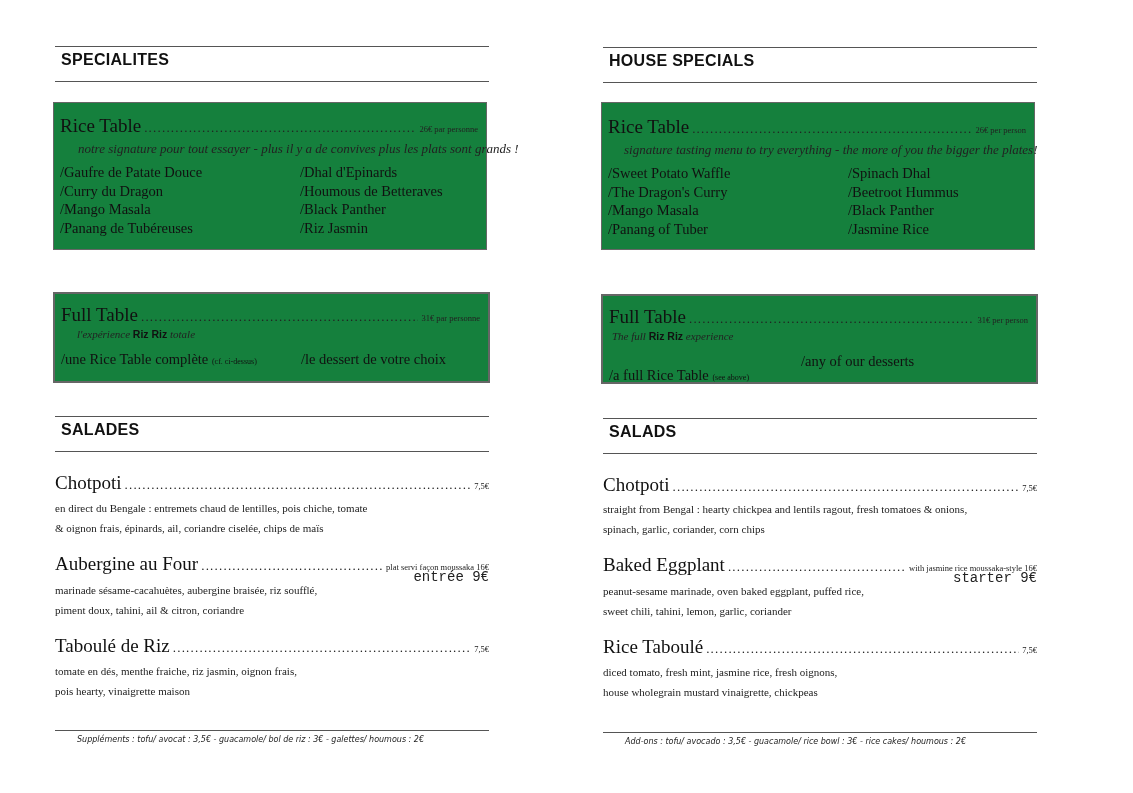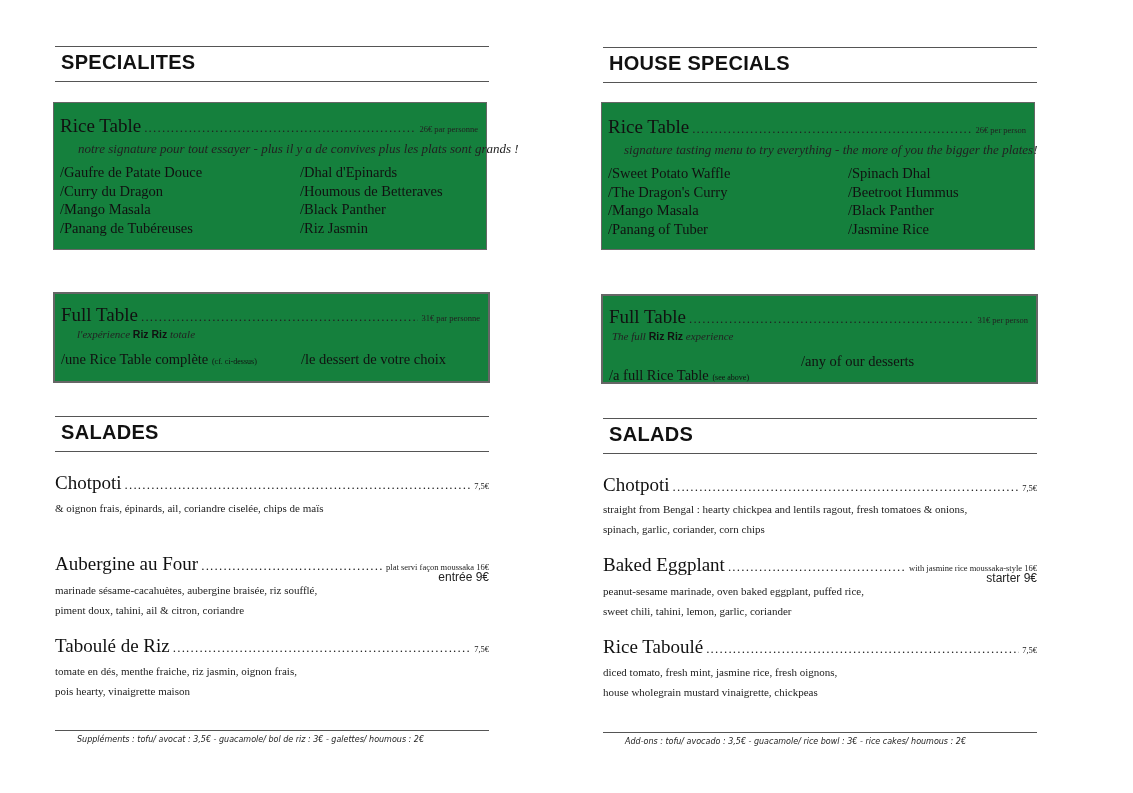--- a/index.html
+++ b/index.html
@@ -2,40 +2,40 @@
 <html><head>
 <meta charset="utf-8">
 <style>
   html, body { margin: 0; padding: 0; background: #ffffff; }
   body { width: 1133px; height: 793px; position: relative; overflow: hidden; color: #1a1a1a; }
   .page { position: absolute; top: 0; width: 434px; }
   .page.left { left: 55px; }
   .page.right { left: 603px; }
 
   .section-head { position: absolute; left: 0; width: 434px; border-top: 1.5px solid #555; border-bottom: 1.5px solid #555; height: 34px; }
-  .section-head .title { position: absolute; left: 6px; top: 4px; font-family: "Liberation Sans", sans-serif; font-weight: bold; font-size: 20px; letter-spacing: 0.3px; color: #111; }
+  .section-head .title { position: absolute; left: 6px; top: 4px; font-family: "Liberation Sans", sans-serif; font-weight: bold; font-size: 16px; letter-spacing: 0.3px; color: #111; }
 
   .box { position: absolute; left: -2px; width: 434px; border: 2px solid #666; box-sizing: border-box; background: #15803d; }
   .box.thin { border-width: 1.5px; }
 
   .dish-line { position: absolute; left: 0; right: 0; display: flex; align-items: baseline; font-family: "Liberation Serif", serif; white-space: nowrap; overflow: hidden; }
   .dish-name { font-size: 19px; color: #111; flex: 0 0 auto; }
   .dots { flex: 1 1 auto; overflow: hidden; font-size: 13px; letter-spacing: 1.2px; color: #222; margin: 0 3px; }
   .dots::before { content: "................................................................................................................................................"; }
   .price { flex: 0 0 auto; font-size: 8.5px; color: #222; }
   .sub-italic { position: absolute; font-family: "Liberation Serif", serif; font-style: italic; font-size: 13px; color: #222; white-space: nowrap; }
   .sub-italic.lg { font-size: 11px; }
   .brand { font-family: "Liberation Sans", sans-serif; font-style: normal; font-weight: bold; font-size: 10.5px; color: #111; }
 
   .item-list { position: absolute; font-family: "Liberation Serif", serif; font-size: 14.5px; line-height: 18.5px; color: #111; white-space: nowrap; }
   .incl { position: absolute; font-family: "Liberation Serif", serif; font-size: 14.5px; color: #111; white-space: nowrap; }
   .incl small { font-size: 8px; }
 
   .desc { position: absolute; left: 0; font-family: "Liberation Serif", serif; font-size: 11px; line-height: 20px; color: #222; white-space: nowrap; }
-  .price-stack { position: absolute; right: 0; text-align: center; font-family: Liberation Sans, sans-serif; font-size: 12px; line-height: 13px; color: #222; white-space: nowrap; }
+  .price-stack { position: absolute; right: 0; text-align: center; font-family: Liberation Mono, monospace; font-size: 14px; line-height: 13px; color: #222; white-space: nowrap; }
 
   .footer-line { position: absolute; left: 0; width: 434px; border-top: 1.5px solid #555; }
   .footer-text { position: absolute; font-family: "DejaVu Sans", sans-serif; font-style: italic; font-size: 8px; color: #222; white-space: nowrap; }
 </style>
 </head>
 <body>
 
 <div class="page left">
 
   <div class="section-head" style="top:46px;">
@@ -84,20 +84,21 @@
   <div class="section-head" style="top:416px;">
     <span class="title">SALADES</span>
   </div>
 
   <div class="dish-line" style="top:472px;">
     <span class="dish-name">Chotpoti</span>
     <span class="dots"></span>
     <span class="price">7,5€</span>
   </div>
   <div class="desc" style="top:498px;">
+    <div>en direct du Bengale : entremets chaud de lentilles, pois chiche, tomate</div>
     <div>&amp; oignon frais, épinards, ail, coriandre ciselée, chips de maïs</div>
   </div>
 
   <div class="dish-line" style="top:553px; right:0;justify-content:space-between;">
     <span class="dish-name">Aubergine au Four</span>
     <span class="dots"></span>
     <span class="price">plat servi façon moussaka 16€</span>
   </div>
   <div class="price-stack" style="top:571px;">entrée  9€</div>
   <div class="desc" style="top:580px;">

